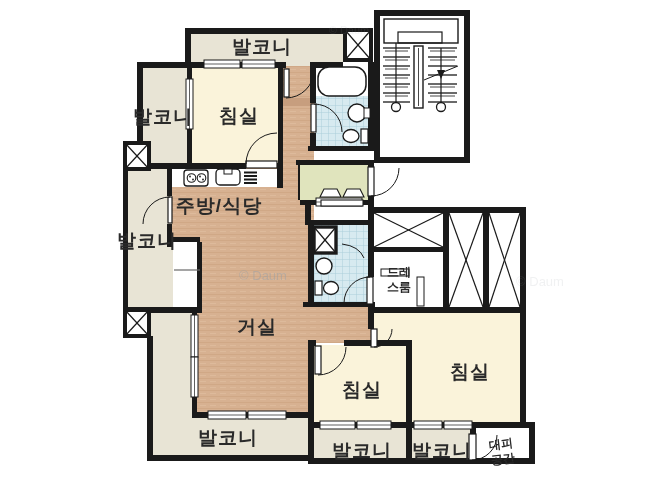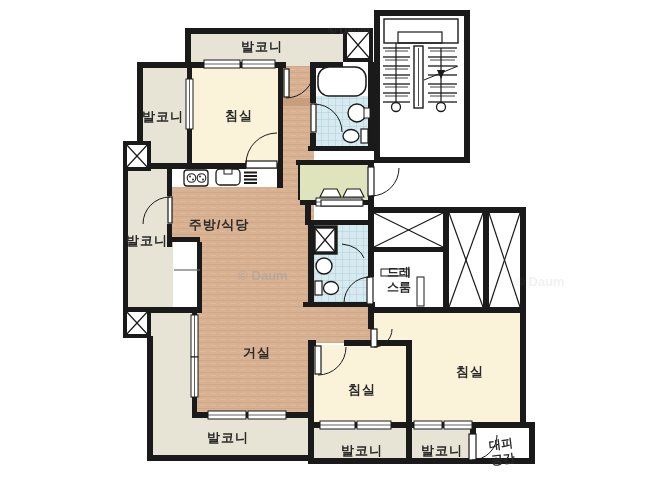--- a/index.html
+++ b/index.html
@@ -1,22 +1,22 @@
 <!DOCTYPE html>
 <html><head>
 <meta charset="utf-8">
 <style>
   html,body{margin:0;padding:0;background:#ffffff;}
   #stage{position:relative;width:651px;height:487px;background:#ffffff;overflow:hidden;
          font-family:"Liberation Sans",sans-serif;}
   svg{position:absolute;left:0;top:0;}
-  .lbl{position:absolute;transform:translate(-50%,-50%);font-weight:700;font-size:13px;
+  .lbl{position:absolute;transform:translate(-50%,-50%);font-weight:700;font-size:19px;
        color:#2a2a2a;letter-spacing:1px;white-space:nowrap;text-align:center;line-height:1.25;}
   .lbl.small{font-size:12px;letter-spacing:0;}
-  .wm{position:absolute;transform:translate(-50%,-50%);font-weight:700;font-size:13px;
+  .wm{position:absolute;transform:translate(-50%,-50%);font-weight:400;font-size:13px;
       color:#9aa0a6;white-space:nowrap;}
 </style>
 </head>
 <body>
 
 <div id="stage">
 <svg width="651" height="487" viewBox="0 0 651 487">
   <defs>
     <pattern id="wood" width="10" height="6" patternUnits="userSpaceOnUse">
       <rect width="10" height="6" fill="#d7b191"></rect>
@@ -283,22 +283,22 @@
       <line x1="244" y1="179.5" x2="257" y2="179.5"></line>
       <line x1="244" y1="183" x2="257" y2="183"></line>
     </g>
   </g>
 </svg>
 
   <div class="lbl" style="left:262px;top:47px">발코니</div>
   <div class="lbl" style="left:163px;top:117px">발코니</div>
   <div class="lbl" style="left:239px;top:116px">침실</div>
   <div class="lbl" style="left:147px;top:241px">발코니</div>
-  <div class="lbl" style="left:219px;top:225px">주방/식당</div>
-  <div class="lbl" style="left:257px;top:353px">거실</div>
+  <div class="lbl" style="left:219px;top:206px">주방/식당</div>
+  <div class="lbl" style="left:257px;top:327px">거실</div>
   <div class="lbl" style="left:228px;top:438px">발코니</div>
   <div class="lbl small" style="left:399px;top:280px">
     <div>드레</div>
     <div>스룸</div>
   </div>
   <div class="lbl" style="left:362px;top:390px">침실</div>
   <div class="lbl" style="left:470px;top:372px">침실</div>
   <div class="lbl" style="left:362px;top:451px">발코니</div>
   <div class="lbl" style="left:442px;top:451px">발코니</div>
   <div class="lbl small" style="left:502px;top:452px;transform:translate(-50%,-50%) rotate(-7deg)">

